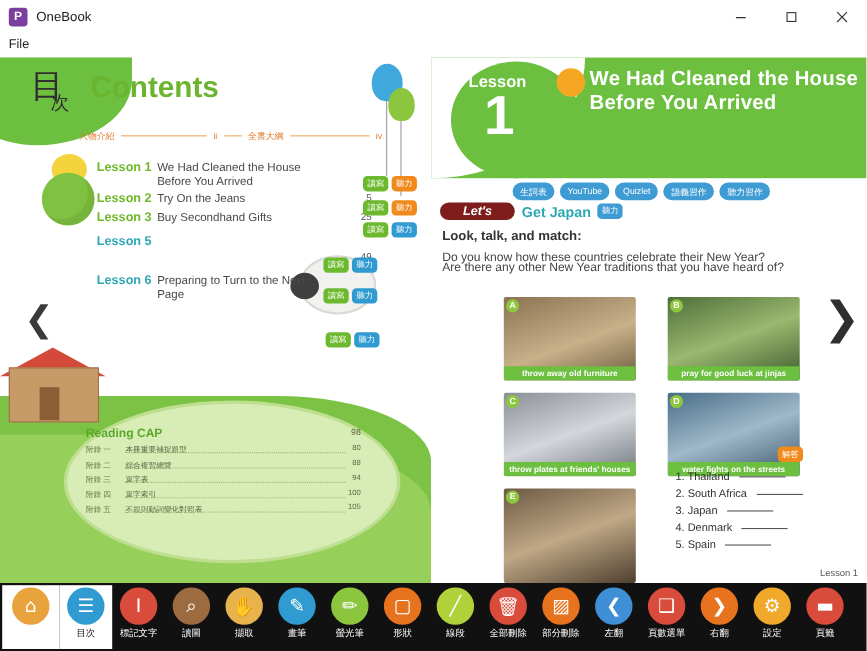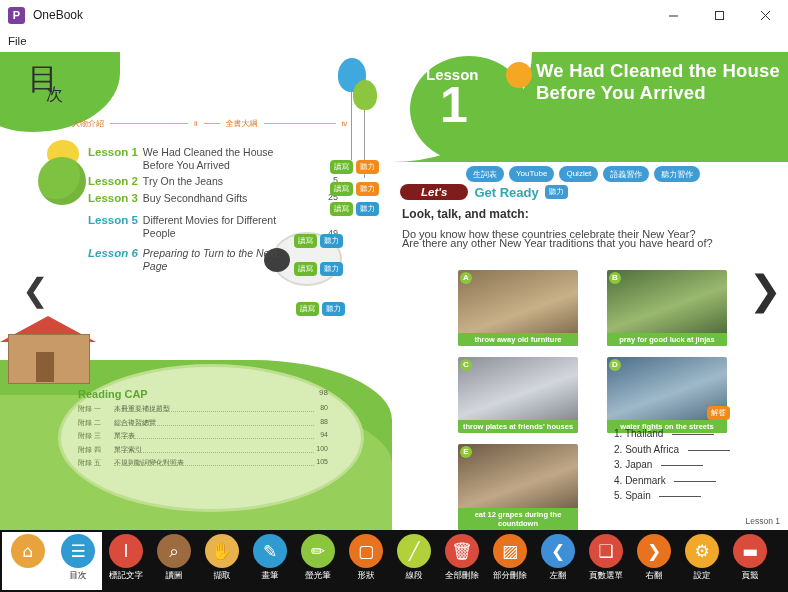--- a/index.html
+++ b/index.html
@@ -583,20 +583,21 @@
     <div class="page-left">
       <div class="lp-greenblob"></div>
       <div class="lp-bottomfield"></div>
       <div class="lp-bottomfield2"></div>
       <div class="lp-pondring"></div>
 
       <div class="contents-icon">
         <span>目</span>
         <span class="sub">次</span>
       </div>
+      <div class="contents-title">Contents</div>
 
       <div class="contents-sub">
         <span class="cs-label">人物介紹</span>
         <span class="cs-line" style="width:78px;"></span>
         <span>ii</span>
         <span class="cs-line" style="width:16px;"></span>
         <span>全書大綱</span>
         <span class="cs-line" style="width:72px;"></span>
         <span>iv</span>
       </div>
@@ -627,24 +628,23 @@
           <span class="toc-title">Try On the Jeans</span>
           <span class="toc-page">5</span>
         </div>
         <div class="toc-row">
           <span class="toc-num g1">Lesson 3</span>
           <span class="toc-title">Buy Secondhand Gifts</span>
           <span class="toc-page">25</span>
         </div>
         <div class="toc-row" style="margin-top:8px;">
           <span class="toc-num g2">Lesson 5</span>
-          <span class="toc-title">Different Movies for Different People</span>
           <span class="toc-page" style="top:14px;">49</span>
         </div>
-        <div class="toc-row" style="margin-top:7px;font-style:italic;">
+        <div class="toc-row" style="margin-top:21px;">
           <span class="toc-num g2">Lesson 6</span>
           <span class="toc-title">Preparing to Turn to the Next Page</span>
           <span class="toc-page" style="top:14px;">61</span>
         </div>
       </div>
 
       <div class="tagpair" style="left:330px; top:108px;">
         <span class="tag green">讀寫</span>
         <span class="tag orange">聽力</span>
       </div>
@@ -719,21 +719,21 @@
       <div class="chiprow">
         <span class="chip">生詞表</span>
         <span class="chip">YouTube</span>
         <span class="chip">Quizlet</span>
         <span class="chip">語義習作</span>
         <span class="chip">聽力習作</span>
       </div>
 
       <div class="lets">
         <span class="lets-badge">Let's</span>
-        <span class="lets-text">Get Ready</span>
+        <span class="lets-text">Get Japan</span>
         <span class="lets-tag">聽力</span>
       </div>
 
       <div class="instr-title">Look, talk, and match:</div>
       <div class="instr-1">Do you know how these countries celebrate their New Year?</div>
       <div class="instr-2">Are there any other New Year traditions that you have heard of?</div>
 
       <div class="photo ph-a">
         <span class="letter">A</span>
         <span class="cap">throw away old furniture</span>
@@ -745,21 +745,20 @@
       <div class="photo ph-c">
         <span class="letter">C</span>
         <span class="cap">throw plates at friends' houses</span>
       </div>
       <div class="photo ph-d">
         <span class="letter">D</span>
         <span class="cap">water fights on the streets</span>
       </div>
       <div class="photo ph-e" style="height:86px;">
         <span class="letter">E</span>
-        <span class="cap">eat 12 grapes during the countdown</span>
       </div>
 
       <div class="arrow-right-book">❯</div>
 
       <div class="ans-tag">解答</div>
 
       <div class="countries">
         <div class="country-row">
           <span>1.</span>
           <span>Thailand</span>

